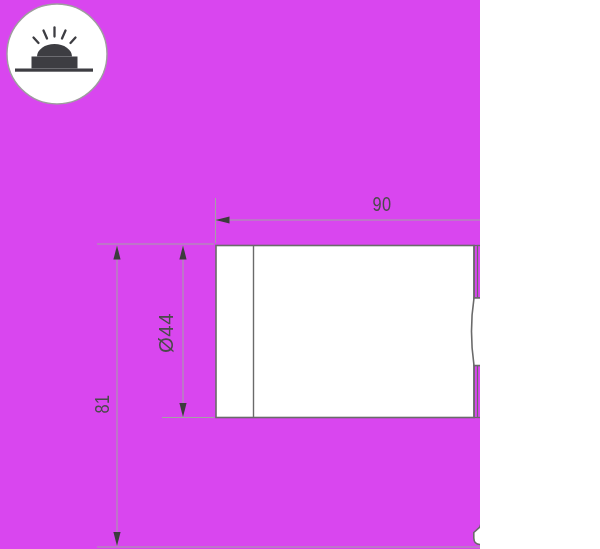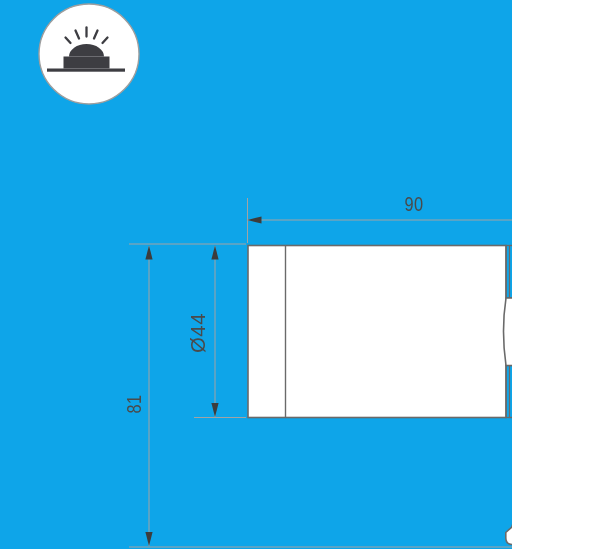--- a/index.html
+++ b/index.html
@@ -1,22 +1,21 @@
 <!DOCTYPE html>
 <html><head>
 <meta charset="utf-8">
 <style>
   html,body{margin:0;padding:0;background:#ffffff;}
   .canvas{
     position:relative;
     width:480px;height:549px;
-    background:#0ea5e9;
+    background:#d946ef;
     font-family:"Liberation Sans", sans-serif;
     overflow:hidden;
-    padding-left:32px;
   }
   svg{display:block;}
   .dim-text{
     fill:#4a4a4a;
     font-family:"Liberation Sans", sans-serif;
     font-size:20px;
     letter-spacing:0.5px;
   }
 </style>
 </head>

